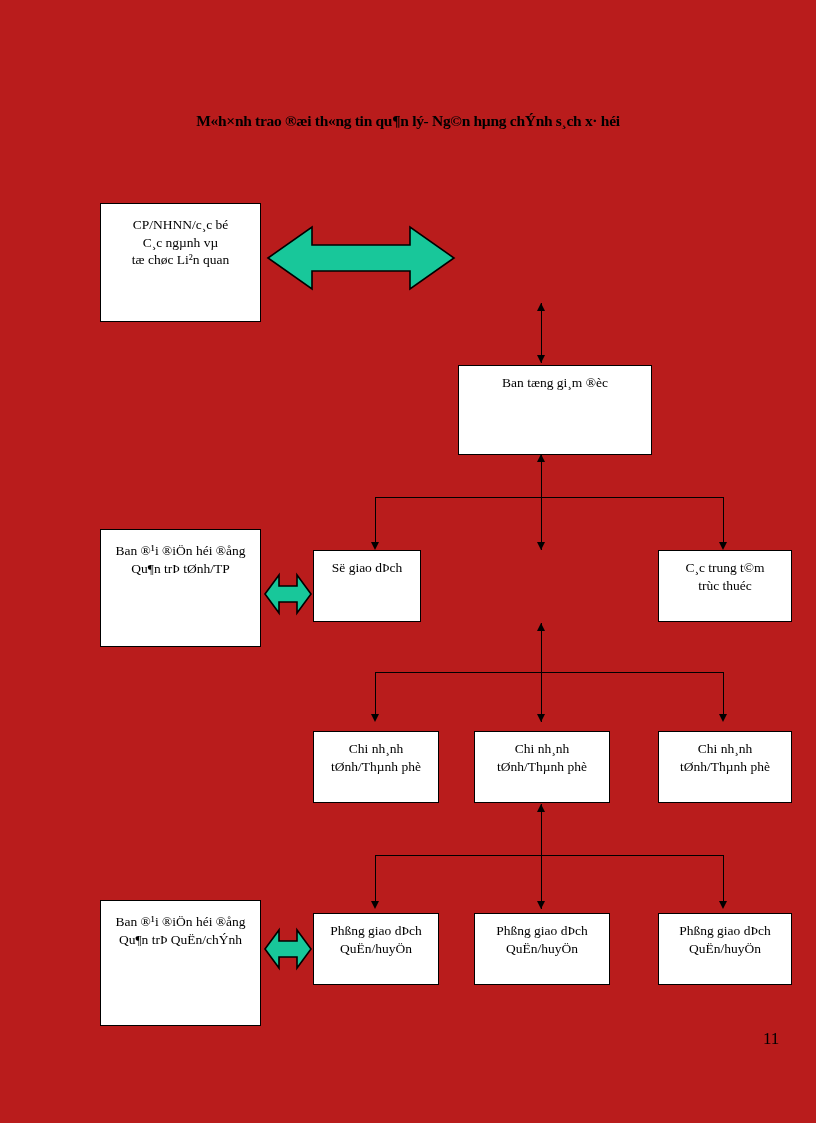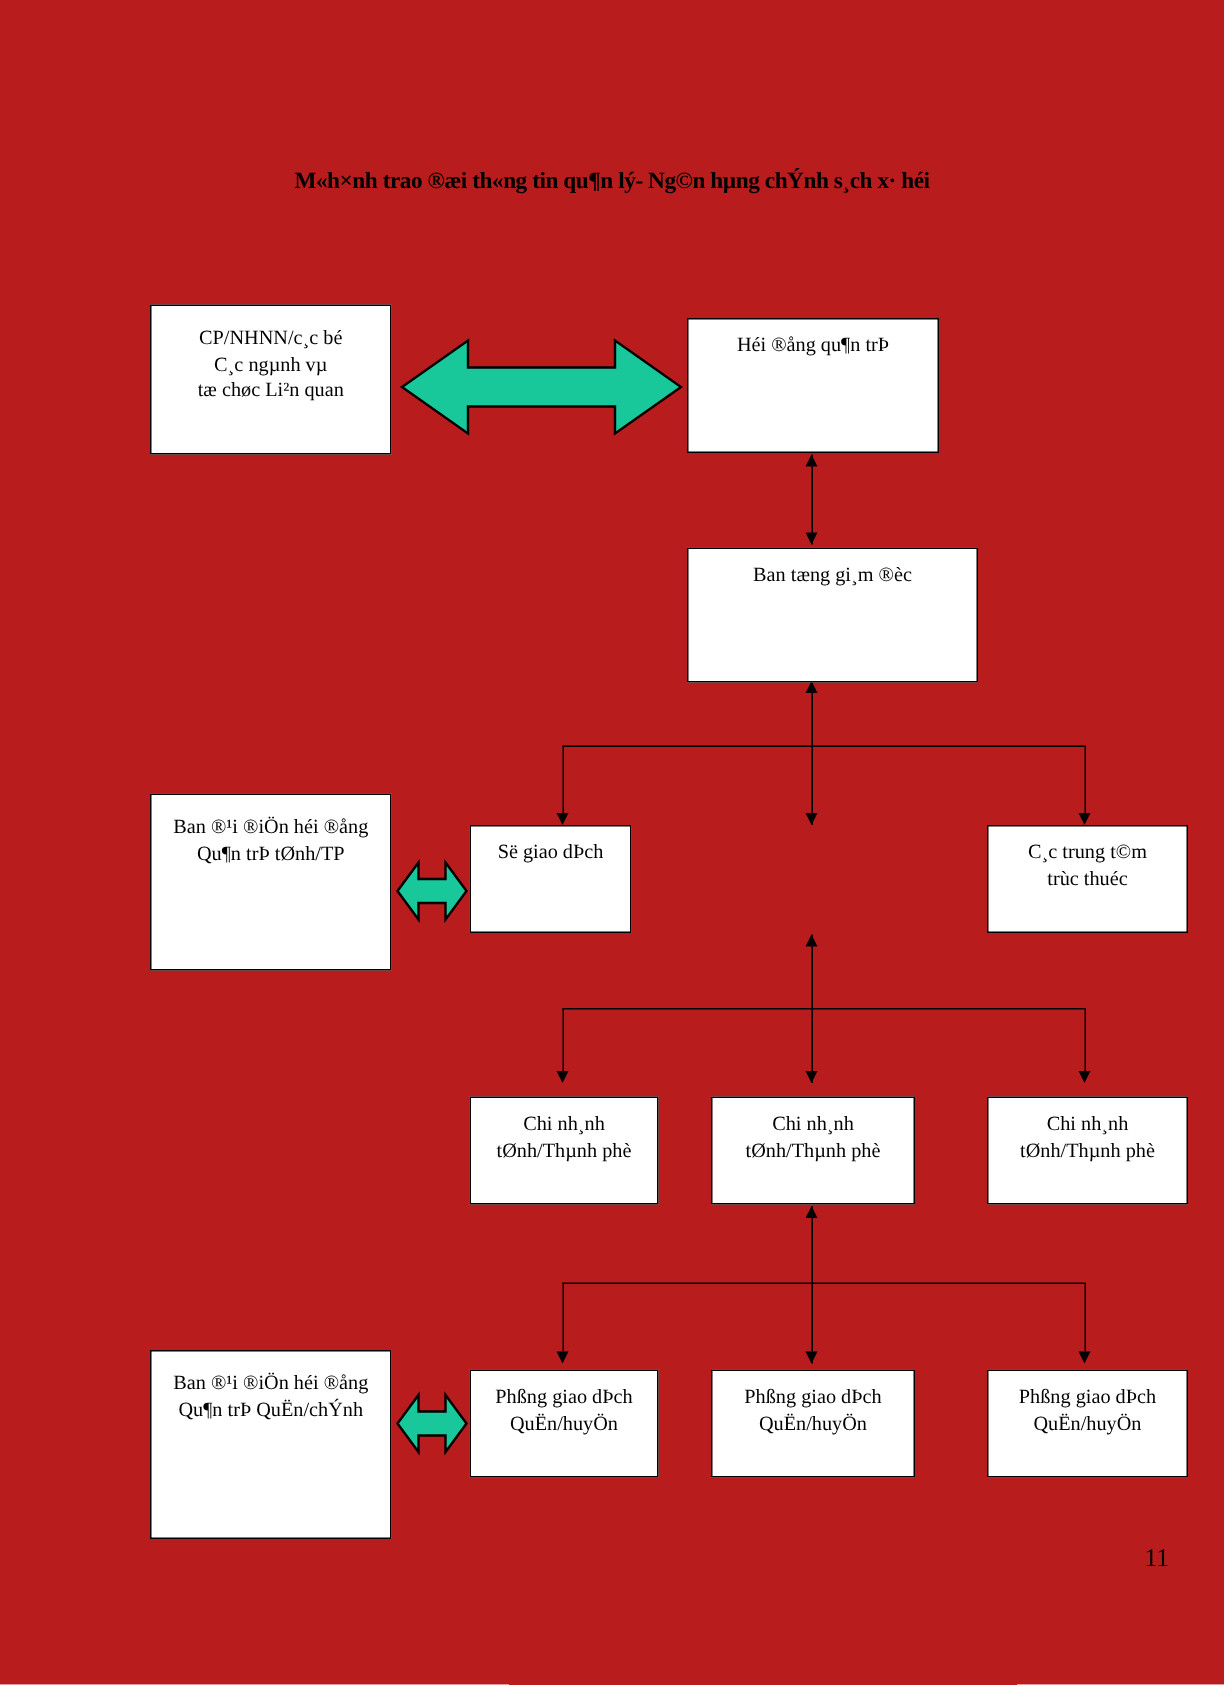--- a/index.html
+++ b/index.html
@@ -91,33 +91,30 @@
     color: #000;
   }
 </style>
 </head>
 <body>
 
 <div id="page">
 
   <div class="chart-title">M«h×nh trao ®æi th«ng tin qu¶n lý- Ng©n hµng chÝnh s¸ch x· héi</div>
 
-  <div class="node tall" style="left:100px; top:203px; width:161px; height:100px;">
+  <div class="node tall" style="left:100px; top:203px; width:161px; height:119px;">
     <span class="ln">CP/NHNN/c¸c bé</span>
     <span class="ln">C¸c ngµnh vµ</span>
     <span class="ln">tæ chøc Li²n quan</span>
   </div>
 
   <svg class="greenarrow" style="left:266px; top:222px;" width="190" height="72" viewBox="0 0 190 72">
     <polygon points="2,36 46,5 46,23 144,23 144,5 188,36 144,67 144,49 46,49 46,67" fill="#18c79a" stroke="#000000" stroke-width="1.6" stroke-linejoin="miter"></polygon>
   </svg>
 
-  <div class="node" style="left:458px; top:212px; width:168px; height:90px;">
-    <span class="ln">Héi ®ång qu¶n trÞ</span>
-  </div>
 
   <div class="vline" style="left:541px; top:303px; height:60px;"></div>
   <div class="arrowhead up" style="left:536.5px; top:303px;"></div>
   <div class="arrowhead down" style="left:536.5px; top:355px;"></div>
 
   <div class="node" style="left:458px; top:365px; width:194px; height:90px;">
     <span class="ln">Ban tæng gi¸m ®èc</span>
   </div>
 
   <div class="vline" style="left:541px; top:454px; height:96px;"></div>

